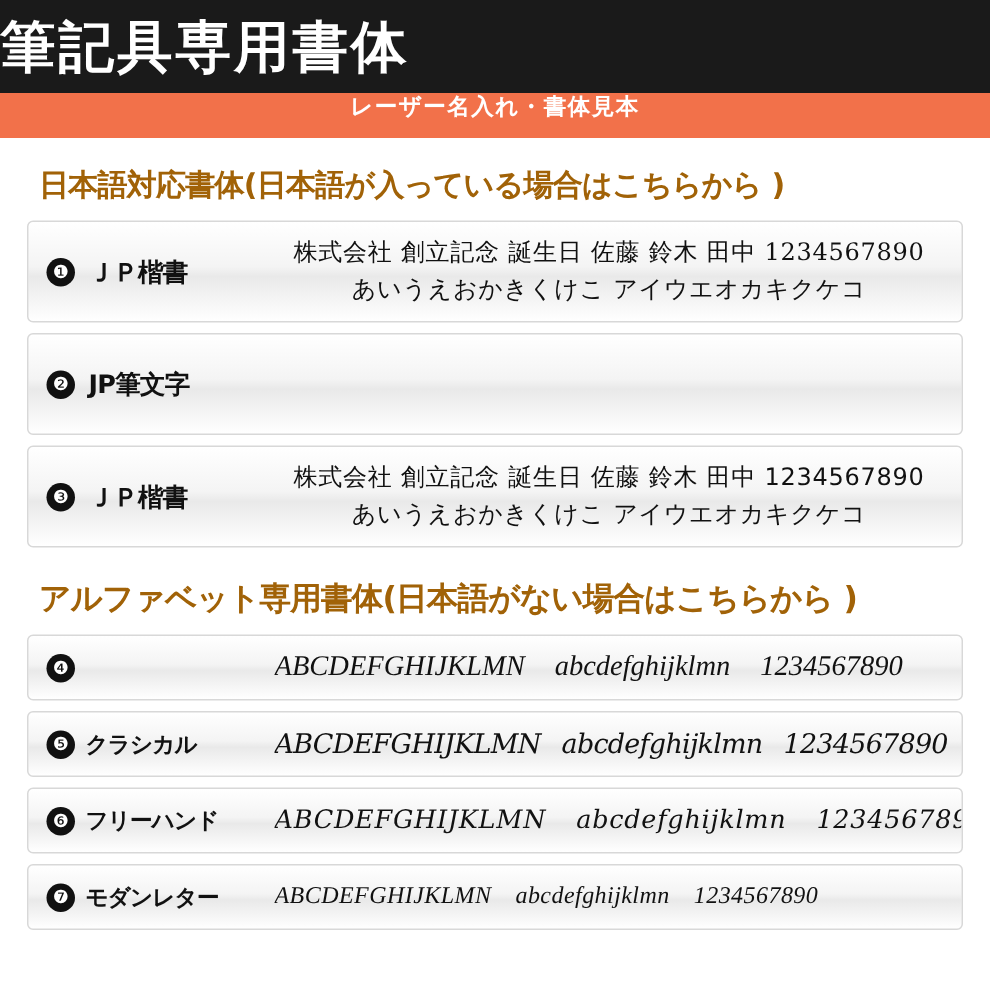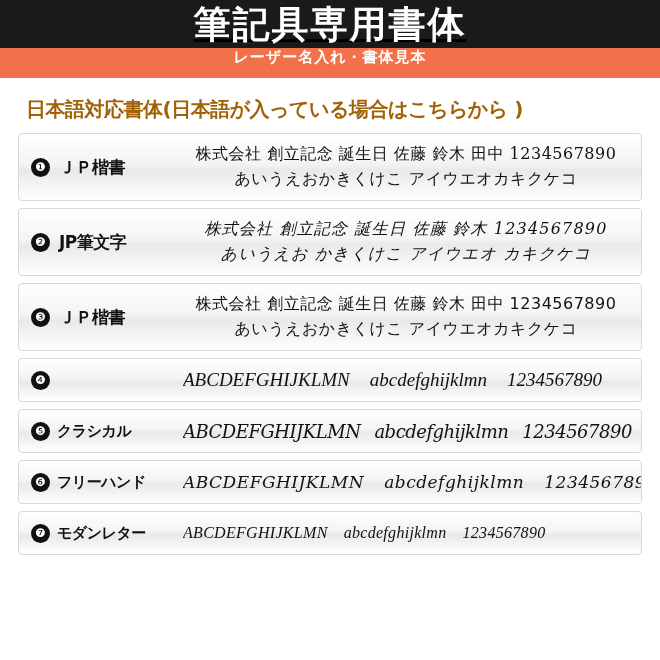--- a/index.html
+++ b/index.html
@@ -15,26 +15,25 @@
   }
   .page {
     width: 660px;
     height: 660px;
     position: relative;
     background: #ffffff;
   }
 
   
   .header-bar {
-    height: 48px;
+    height: 62px;
     background: #1a1a1a;
     display: flex;
     align-items: center;
-    justify-content: center;
-    text-decoration: underline;
+    justify-content: flex-start;
   }
   .header-title {
     color: #ffffff;
     font-family: "DejaVu Serif", serif;
     font-weight: bold;
     font-size: 37px;
     letter-spacing: 2px;
     line-height: 1;
   }
 
@@ -216,37 +215,34 @@
         <div class="sample-line">株式会社 創立記念 誕生日 佐藤 鈴木 田中  1234567890</div>
         <div class="sample-line">あいうえおかきくけこ アイウエオカキクケコ</div>
       </div>
     </div>
 
     <div class="row jp s-fude">
       <div class="label-cell">
         <div class="num-badge">❷</div>
         <div class="font-name">JP筆文字</div>
       </div>
-      <div class="sample-cell">
-        <div class="sample-line">株式会社  創立記念  誕生日  佐藤  鈴木  1234567890</div>
-        <div class="sample-line">あいうえお かきくけこ アイウエオ カキクケコ</div>
-      </div>
     </div>
 
     <div class="row jp s-maru">
       <div class="label-cell">
         <div class="num-badge">❸</div>
         <div class="font-name">ＪＰ楷書</div>
       </div>
       <div class="sample-cell">
         <div class="sample-line">株式会社 創立記念 誕生日 佐藤 鈴木 田中  1234567890</div>
         <div class="sample-line">あいうえおかきくけこ アイウエオカキクケコ</div>
       </div>
     </div>
 
+    <div class="section-heading second">アルファベット専用書体(日本語がない場合はこちらから )</div>
 
     <div class="row alpha s-stylish">
       <div class="label-cell">
         <div class="num-badge">❹</div>
       </div>
       <div class="sample-cell">
         <div class="alpha-sample">
           <span>ABCDEFGHIJKLMN</span>
           <span>abcdefghijklmn</span>
           <span>1234567890</span>

